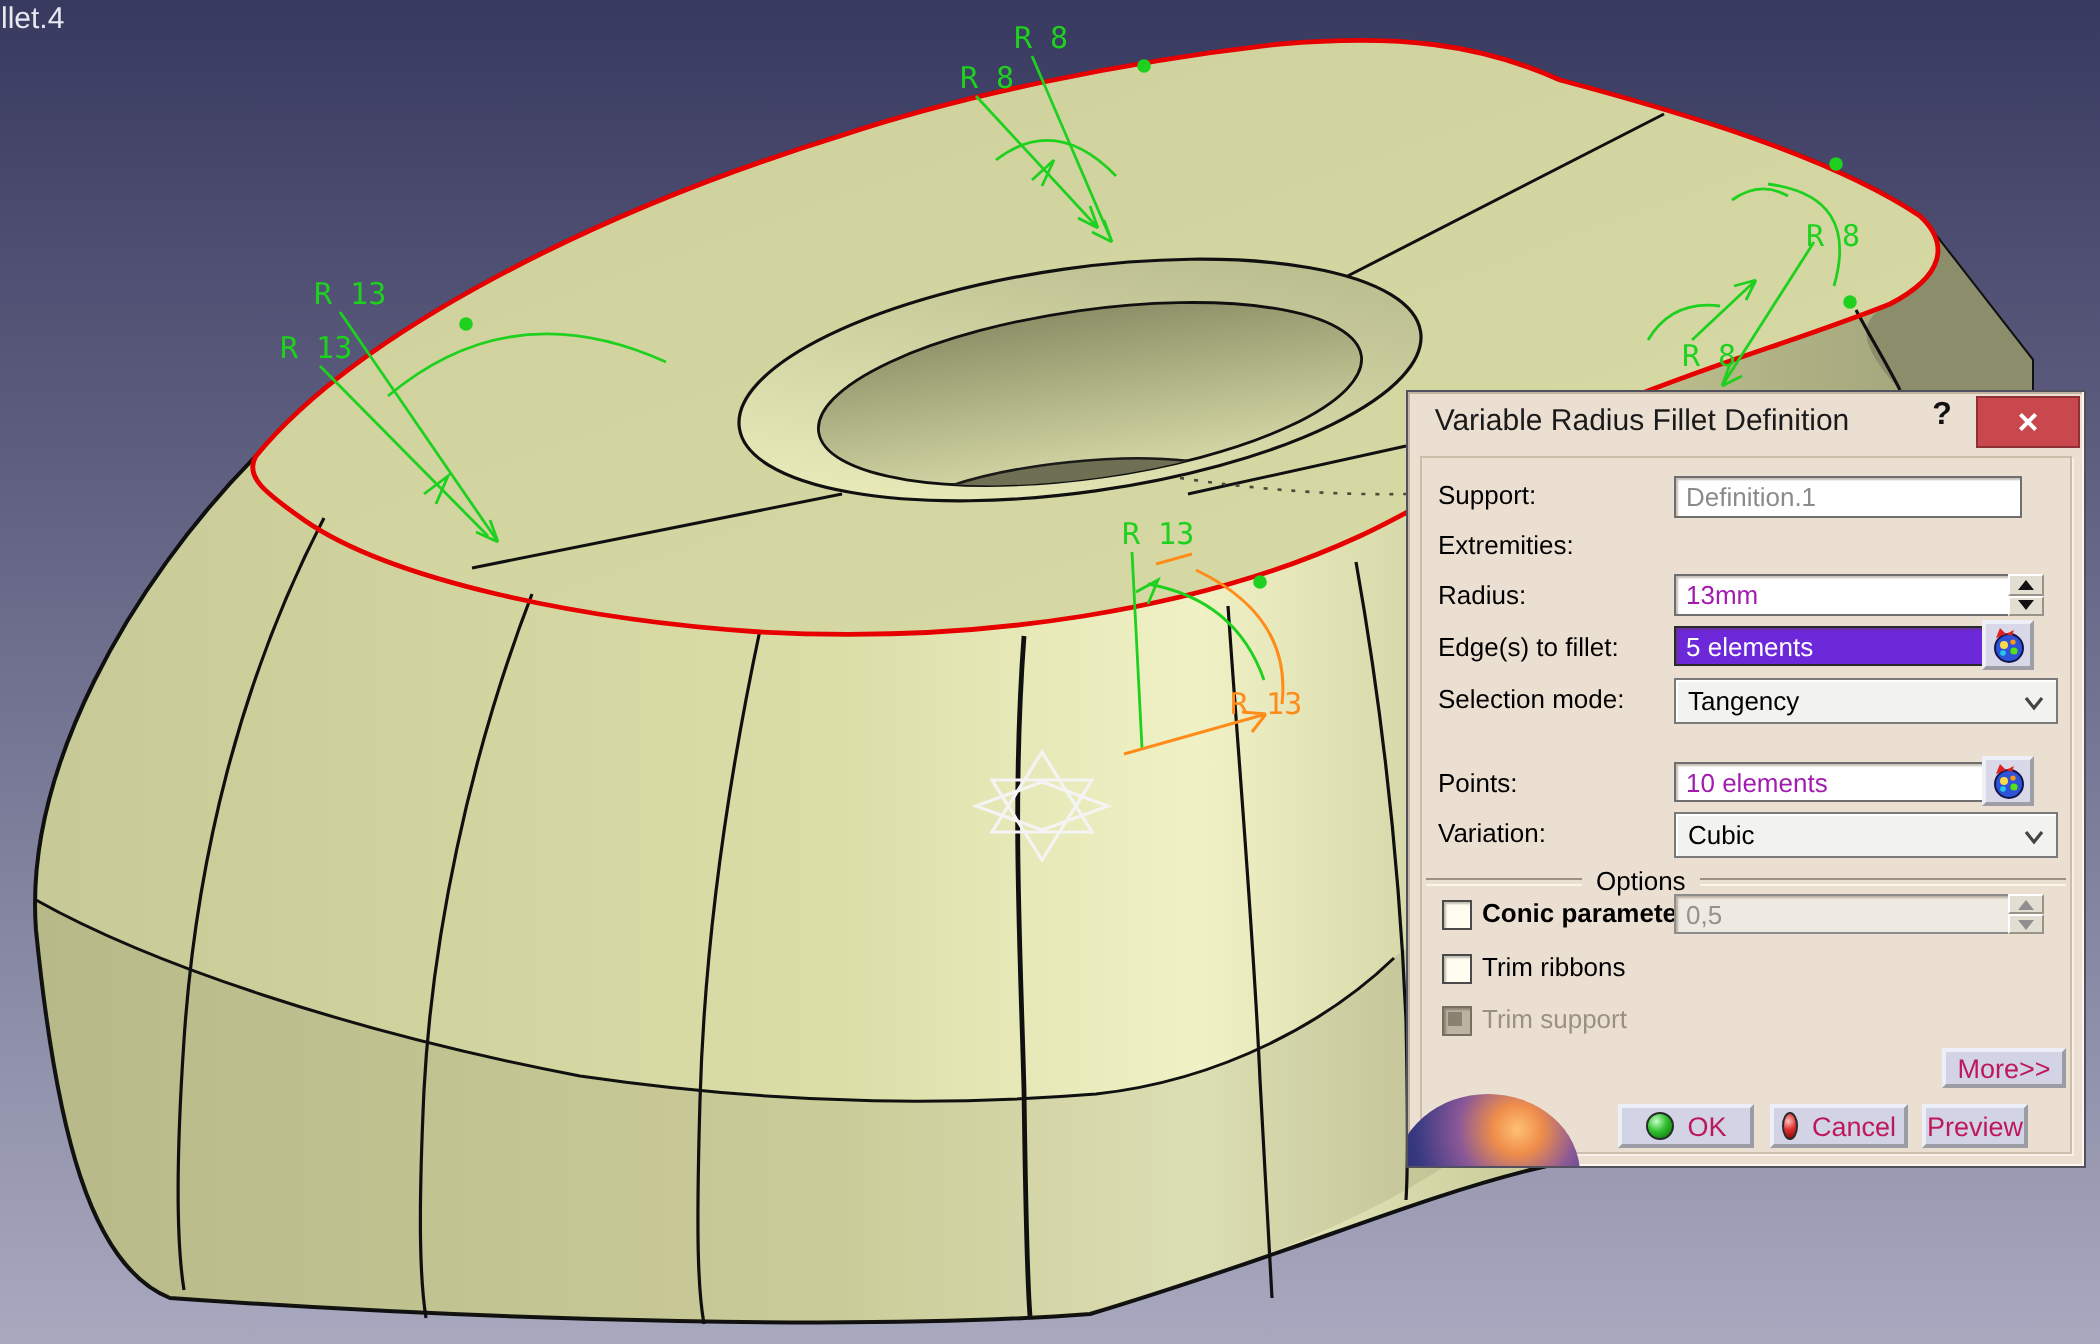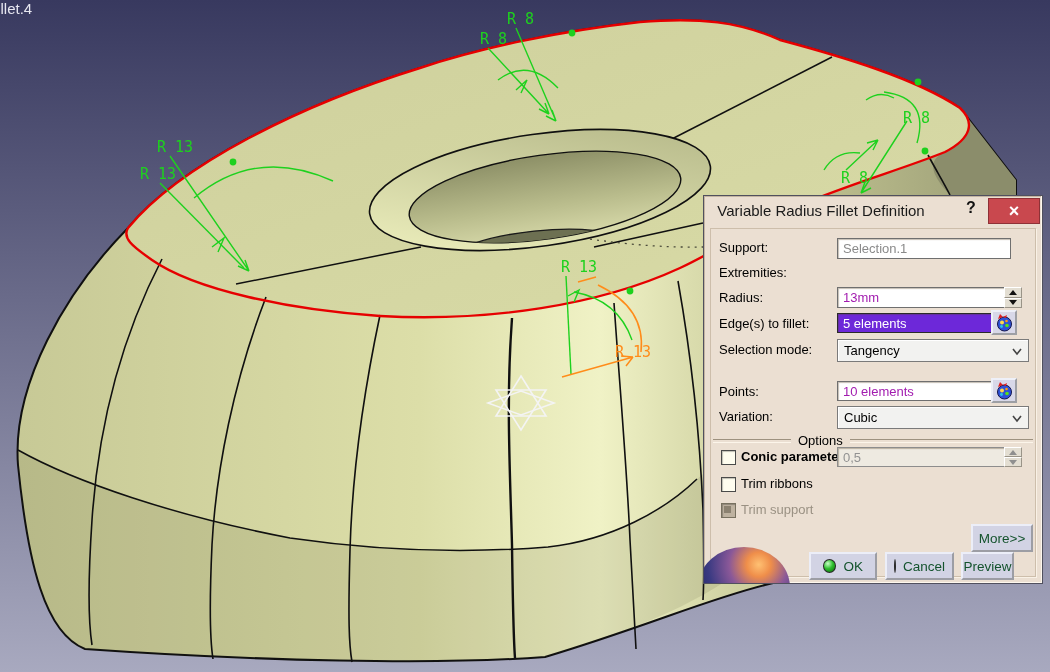--- a/index.html
+++ b/index.html
@@ -42,23 +42,23 @@
   .spin.disabled .tri-dn{border-top-color:#8f8f8f;}
   .bee-btn{position:absolute;width:26px;height:25px;background:#d8d8e8;
     border:2px outset #eef0f8;display:flex;align-items:center;justify-content:center;padding:0;}
   .sep{position:absolute;left:9px;right:9px;height:15px;display:flex;align-items:center;gap:7px;}
   .sep .ln{height:2px;border-top:1px solid #9d917f;border-bottom:1px solid #fcf5ea;}
   .sep-label{font-size:13px;color:#000;}
   .cbx{position:absolute;width:13px;height:13px;background:#fffdef;border:1px solid #4a4a4a;
     box-shadow:inset 1px 1px 1px rgba(0,0,0,.25);}
   .cbx.disabled{background:#beb2a0;border-color:#77705f;}
   .cbx.disabled .inner{display:block;width:7px;height:7px;margin:2px;background:#8b8170;}
-  .btn3d{background:#d2d3e4;border:2px outset #eceef8;color:#14532d;font-size:13.5px;
+  .btn3d{background:#d2d3e4;border:2px outset #eceef8;color:#be185d;font-size:13.5px;
     font-family:"Liberation Sans",sans-serif;position:absolute;display:flex;align-items:center;
-    justify-content:center;gap:7px;padding:12px;}
+    justify-content:center;gap:7px;padding:4px;}
   .ball{width:12px;height:12px;border-radius:50%;border:1px solid #2a2a2a;display:inline-block;}
   .ball.green{background:radial-gradient(circle at 35% 30%,#c6ffc6,#30c030 45%,#086808);}
   .ball.red{background:radial-gradient(circle at 35% 30%,#ffc0c0,#e03030 45%,#7e0808);}
   .planet{position:absolute;left:-6px;top:351px;width:92px;height:80px;border-radius:50%;
     background:radial-gradient(circle at 66% 22%,#ffc173 0%,#ef8e4a 14%,#8a5898 34%,#3a3a82 58%,#1c1c52 88%);}
 </style>
 </head>
 <body>
 
 <div id="stage">
@@ -198,21 +198,21 @@
 
 <div id="dialog">
   <div class="dlg-title">Variable Radius Fillet Definition</div>
   <div class="help-btn">?</div>
   <div class="close-btn">
     <span>×</span>
   </div>
   <div class="inner-panel"></div>
 
   <span class="dlg-label" style="top:44px">Support:</span>
-  <div class="txtfield ghost" style="left:133px;top:42px;width:162px;height:19px">Selection.1</div>
+  <div class="txtfield ghost" style="left:133px;top:42px;width:162px;height:19px">Definition.1</div>
 
   <span class="dlg-label" style="top:69px">Extremities:</span>
 
   <span class="dlg-label" style="top:94px">Radius:</span>
   <div class="txtfield" style="left:133px;top:91px;width:158px;height:19px">13mm</div>
   <div class="spin" style="left:300px;top:91px;height:21px">
     <button class="sb">
           <span class="tri-up"></span>
         </button>
     <button class="sb">

